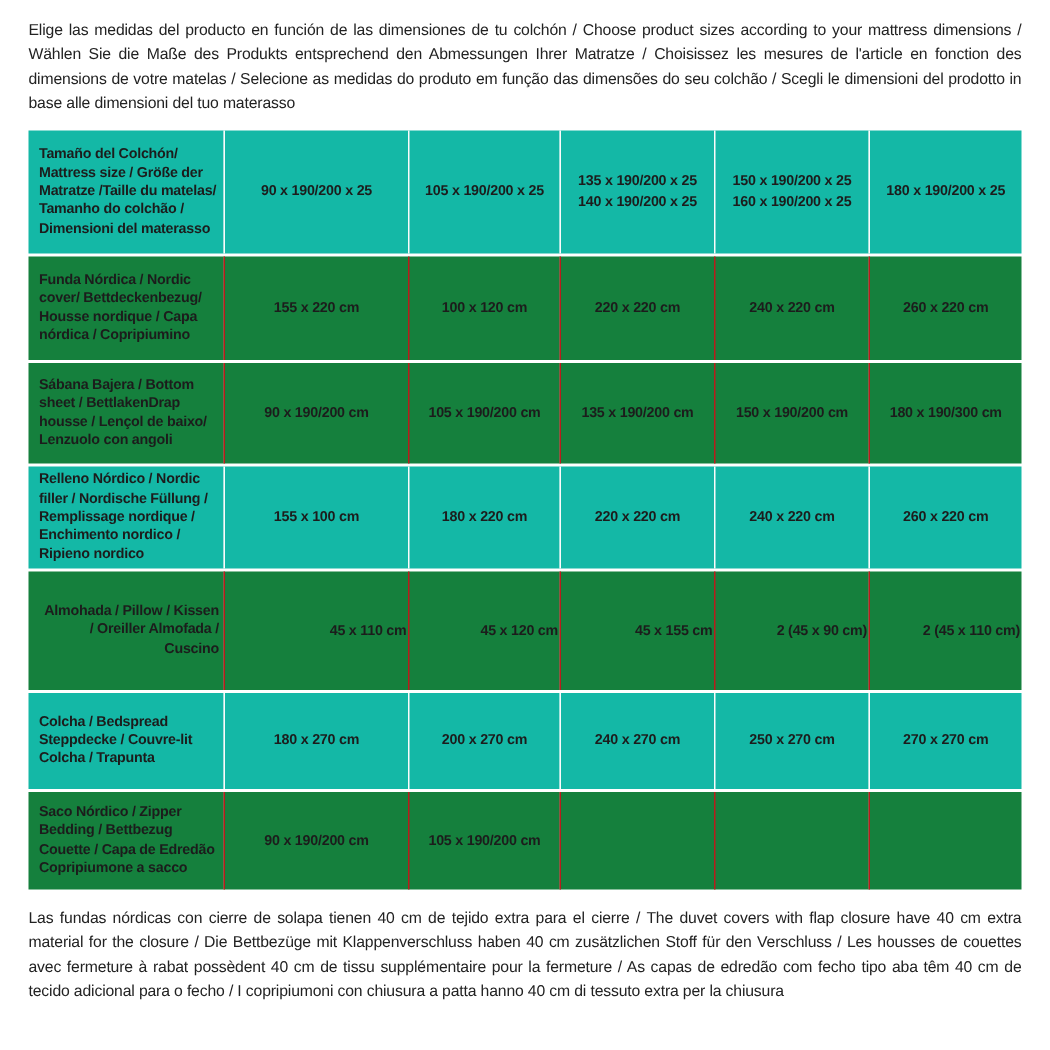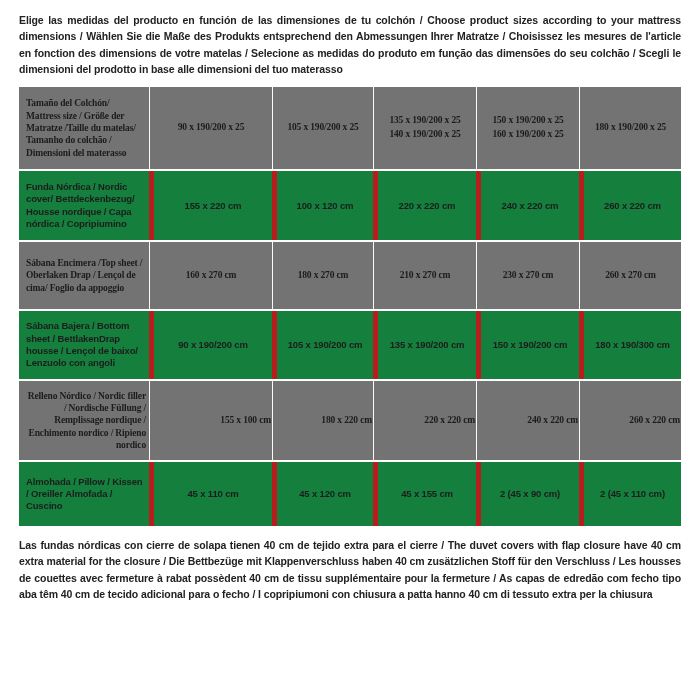--- a/index.html
+++ b/index.html
@@ -15,58 +15,58 @@
     overflow: hidden;
   }
   .page {
     box-sizing: border-box;
     width: 700px;
     height: 700px;
     padding: 12px 19px 0 19px;
   }
   .para {
     margin: 0;
-    font-weight: bold;
+    font-weight: normal;
     font-size: 10.5px;
     line-height: 1.55;
     letter-spacing: -0.1px;
     text-align: justify;
     color: #222222;
   }
   .intro-para { margin-bottom: 8px; }
   .footnote-para { margin-top: 9px; }
 
   table.size-table {
     border-collapse: separate;
     border-spacing: 0 2px;
     table-layout: fixed;
     width: 662px;
   }
-  tr.odd  { background: #737373; font-family: Liberation Serif, serif; }
+  tr.odd  { background: #14b8a6; }
   tr.even { background: #15803d; }
 
   th, td {
     font-weight: bold;
     font-size: 9.5px;
     letter-spacing: -0.15px;
     vertical-align: middle;
     overflow: hidden;
   }
   th.label {
     text-align: left;
     padding: 3px 3px 3px 7px;
     line-height: 1.3;
   }
   td.val {
     text-align: center;
     white-space: pre-line;
     line-height: 1.45;
     padding: 2px 1px;
   }
-  tr.even td.val { border-left: 5px solid #b91c1c; }
+  tr.even td.val { border-left: 1px solid #b91c1c; }
   tr.odd  td.val { border-left: 1px solid #fbfbfb; }
 
   
   tr:nth-child(1) > th, tr:nth-child(1) > td { height: 76px; }
   tr:nth-child(2) > th, tr:nth-child(2) > td { height: 63px; }
   tr:nth-child(3) > th, tr:nth-child(3) > td { height: 61px; }
   tr:nth-child(4) > th, tr:nth-child(4) > td { height: 62px; }
   tr:nth-child(5) > th, tr:nth-child(5) > td { height: 73px; text-align: right; }
   tr:nth-child(6) > th, tr:nth-child(6) > td { height: 58px; }
   tr:nth-child(7) > th, tr:nth-child(7) > td { height: 59px; }
@@ -100,28 +100,20 @@
           <td class="val">180 x 190/200 x 25</td>
         </tr>
         <tr class="even">
           <th class="label">Funda Nórdica / Nordic cover/ Bettdeckenbezug/ Housse nordique / Capa nórdica / Copripiumino</th>
           <td class="val">155 x 220 cm</td>
           <td class="val">100 x 120 cm</td>
           <td class="val">220 x 220 cm</td>
           <td class="val">240 x 220 cm</td>
           <td class="val">260 x 220 cm</td>
         </tr>
-        <tr class="odd">
-          <th class="label">Sábana Encimera /Top sheet / Oberlaken Drap / Lençol de cima/ Foglio da appoggio</th>
-          <td class="val">160 x 270 cm</td>
-          <td class="val">180 x 270 cm</td>
-          <td class="val">210 x 270 cm</td>
-          <td class="val">230 x 270 cm</td>
-          <td class="val">260 x 270 cm</td>
-        </tr>
         <tr class="even">
           <th class="label">Sábana Bajera / Bottom sheet / BettlakenDrap housse / Lençol de baixo/ Lenzuolo con angoli</th>
           <td class="val">90 x 190/200 cm</td>
           <td class="val">105 x 190/200 cm</td>
           <td class="val">135 x 190/200 cm</td>
           <td class="val">150 x 190/200 cm</td>
           <td class="val">180 x 190/300 cm</td>
         </tr>
         <tr class="odd">
           <th class="label">Relleno Nórdico / Nordic filler / Nordische Füllung / Remplissage nordique / Enchimento nordico / Ripieno nordico</th>
@@ -132,18 +124,34 @@
           <td class="val">260 x 220 cm</td>
         </tr>
         <tr class="even">
           <th class="label">Almohada / Pillow / Kissen / Oreiller Almofada / Cuscino</th>
           <td class="val">45 x 110 cm</td>
           <td class="val">45 x 120 cm</td>
           <td class="val">45 x 155 cm</td>
           <td class="val">2 (45 x 90 cm)</td>
           <td class="val">2 (45 x 110 cm)</td>
         </tr>
+        <tr class="odd">
+          <th class="label">Colcha / Bedspread Steppdecke / Couvre-lit Colcha / Trapunta</th>
+          <td class="val">180 x 270 cm</td>
+          <td class="val">200 x 270 cm</td>
+          <td class="val">240 x 270 cm</td>
+          <td class="val">250 x 270 cm</td>
+          <td class="val">270 x 270 cm</td>
+        </tr>
+        <tr class="even">
+          <th class="label">Saco Nórdico / Zipper Bedding / Bettbezug Couette / Capa de Edredão Copripiumone a sacco</th>
+          <td class="val">90 x 190/200 cm</td>
+          <td class="val">105 x 190/200 cm</td>
+          <td class="val"></td>
+          <td class="val"></td>
+          <td class="val"></td>
+        </tr>
       </tbody>
   </table>
 
   <p class="para footnote-para">Las fundas nórdicas con cierre de solapa tienen 40 cm de tejido extra para el cierre / The duvet covers with flap closure have 40 cm extra material for the closure / Die Bettbezüge mit Klappenverschluss haben 40 cm zusätzlichen Stoff für den Verschluss / Les housses de couettes avec fermeture à rabat possèdent 40 cm de tissu supplémentaire pour la fermeture / As capas de edredão com fecho tipo aba têm 40 cm de tecido adicional para o fecho / I copripiumoni con chiusura a patta hanno 40 cm di tessuto extra per la chiusura</p>
 
 </div>
 
 </body></html>

